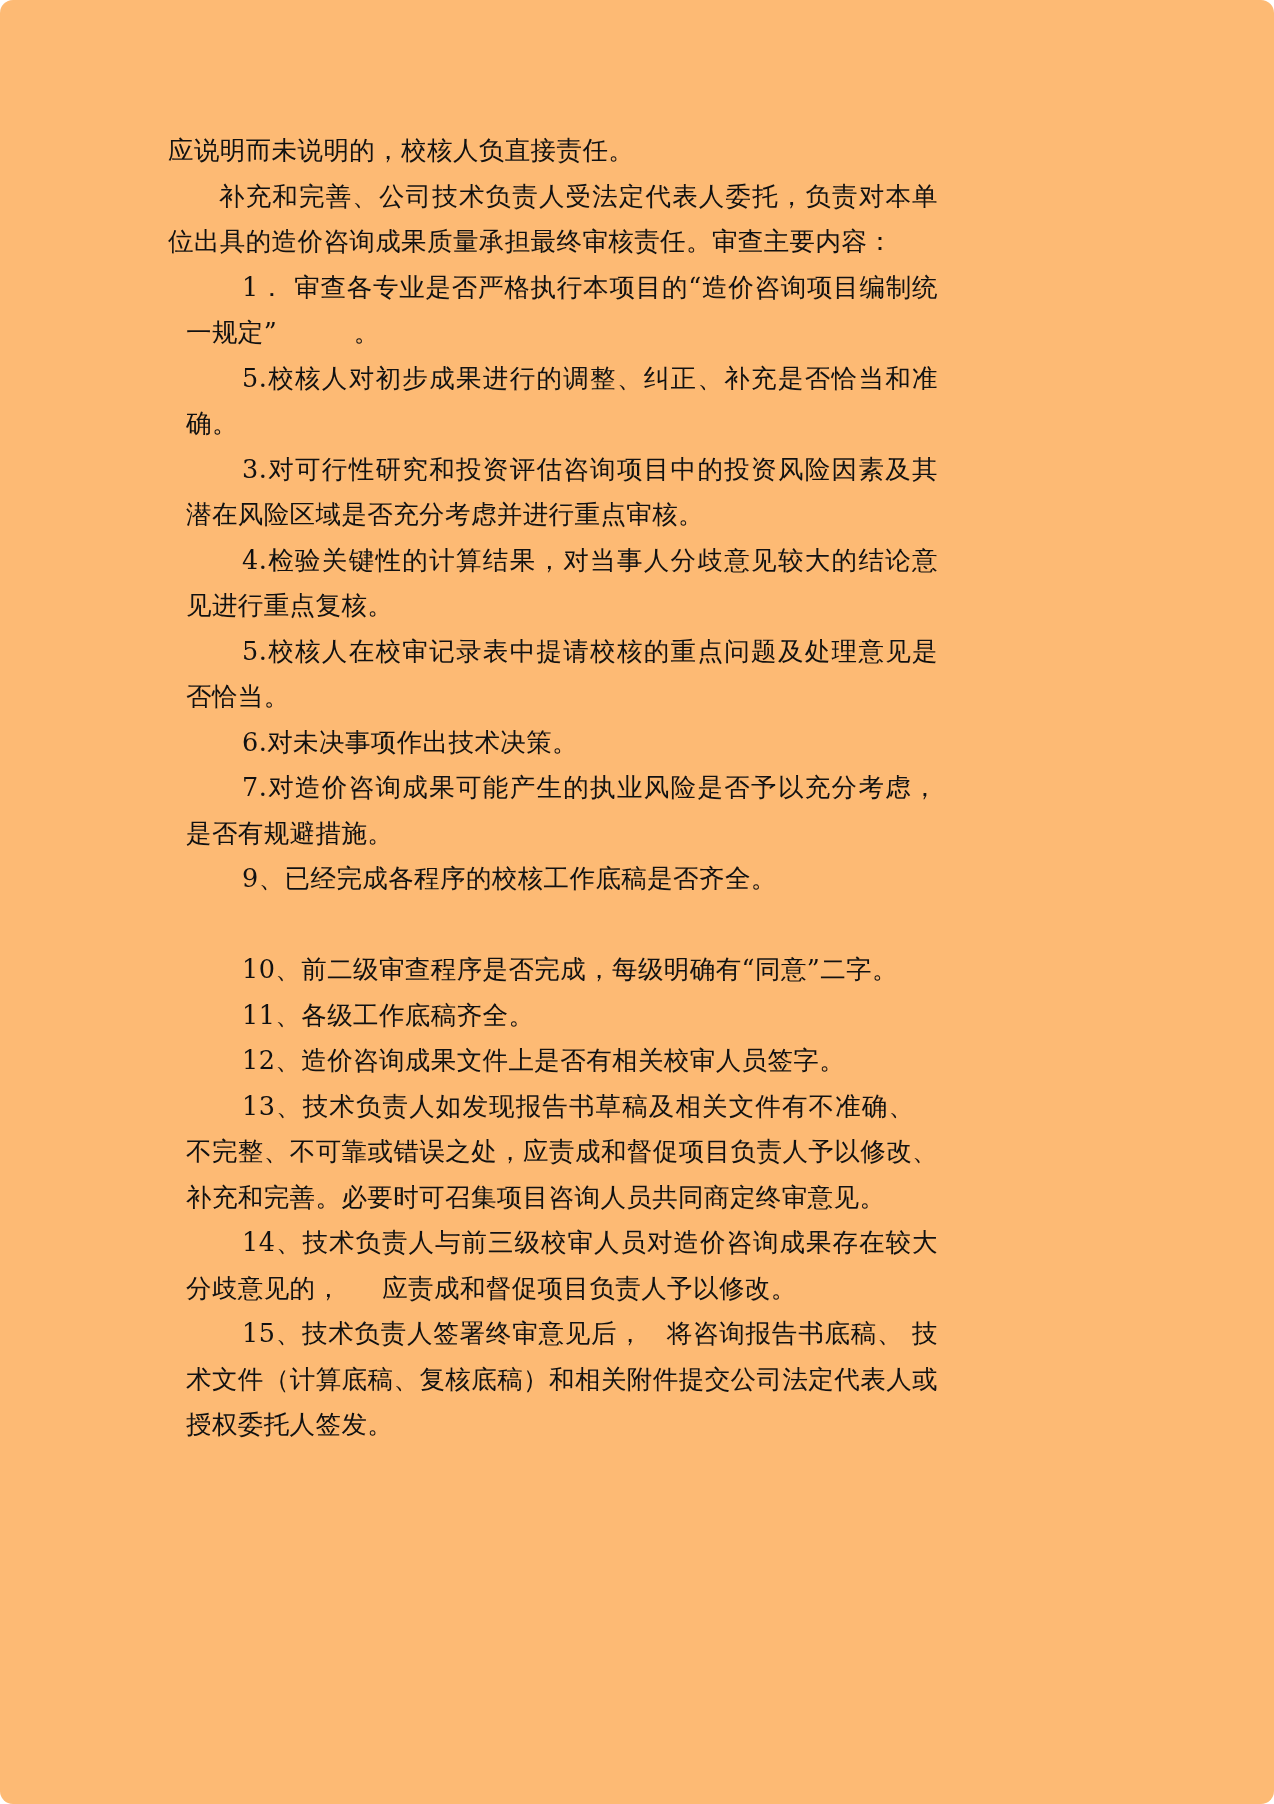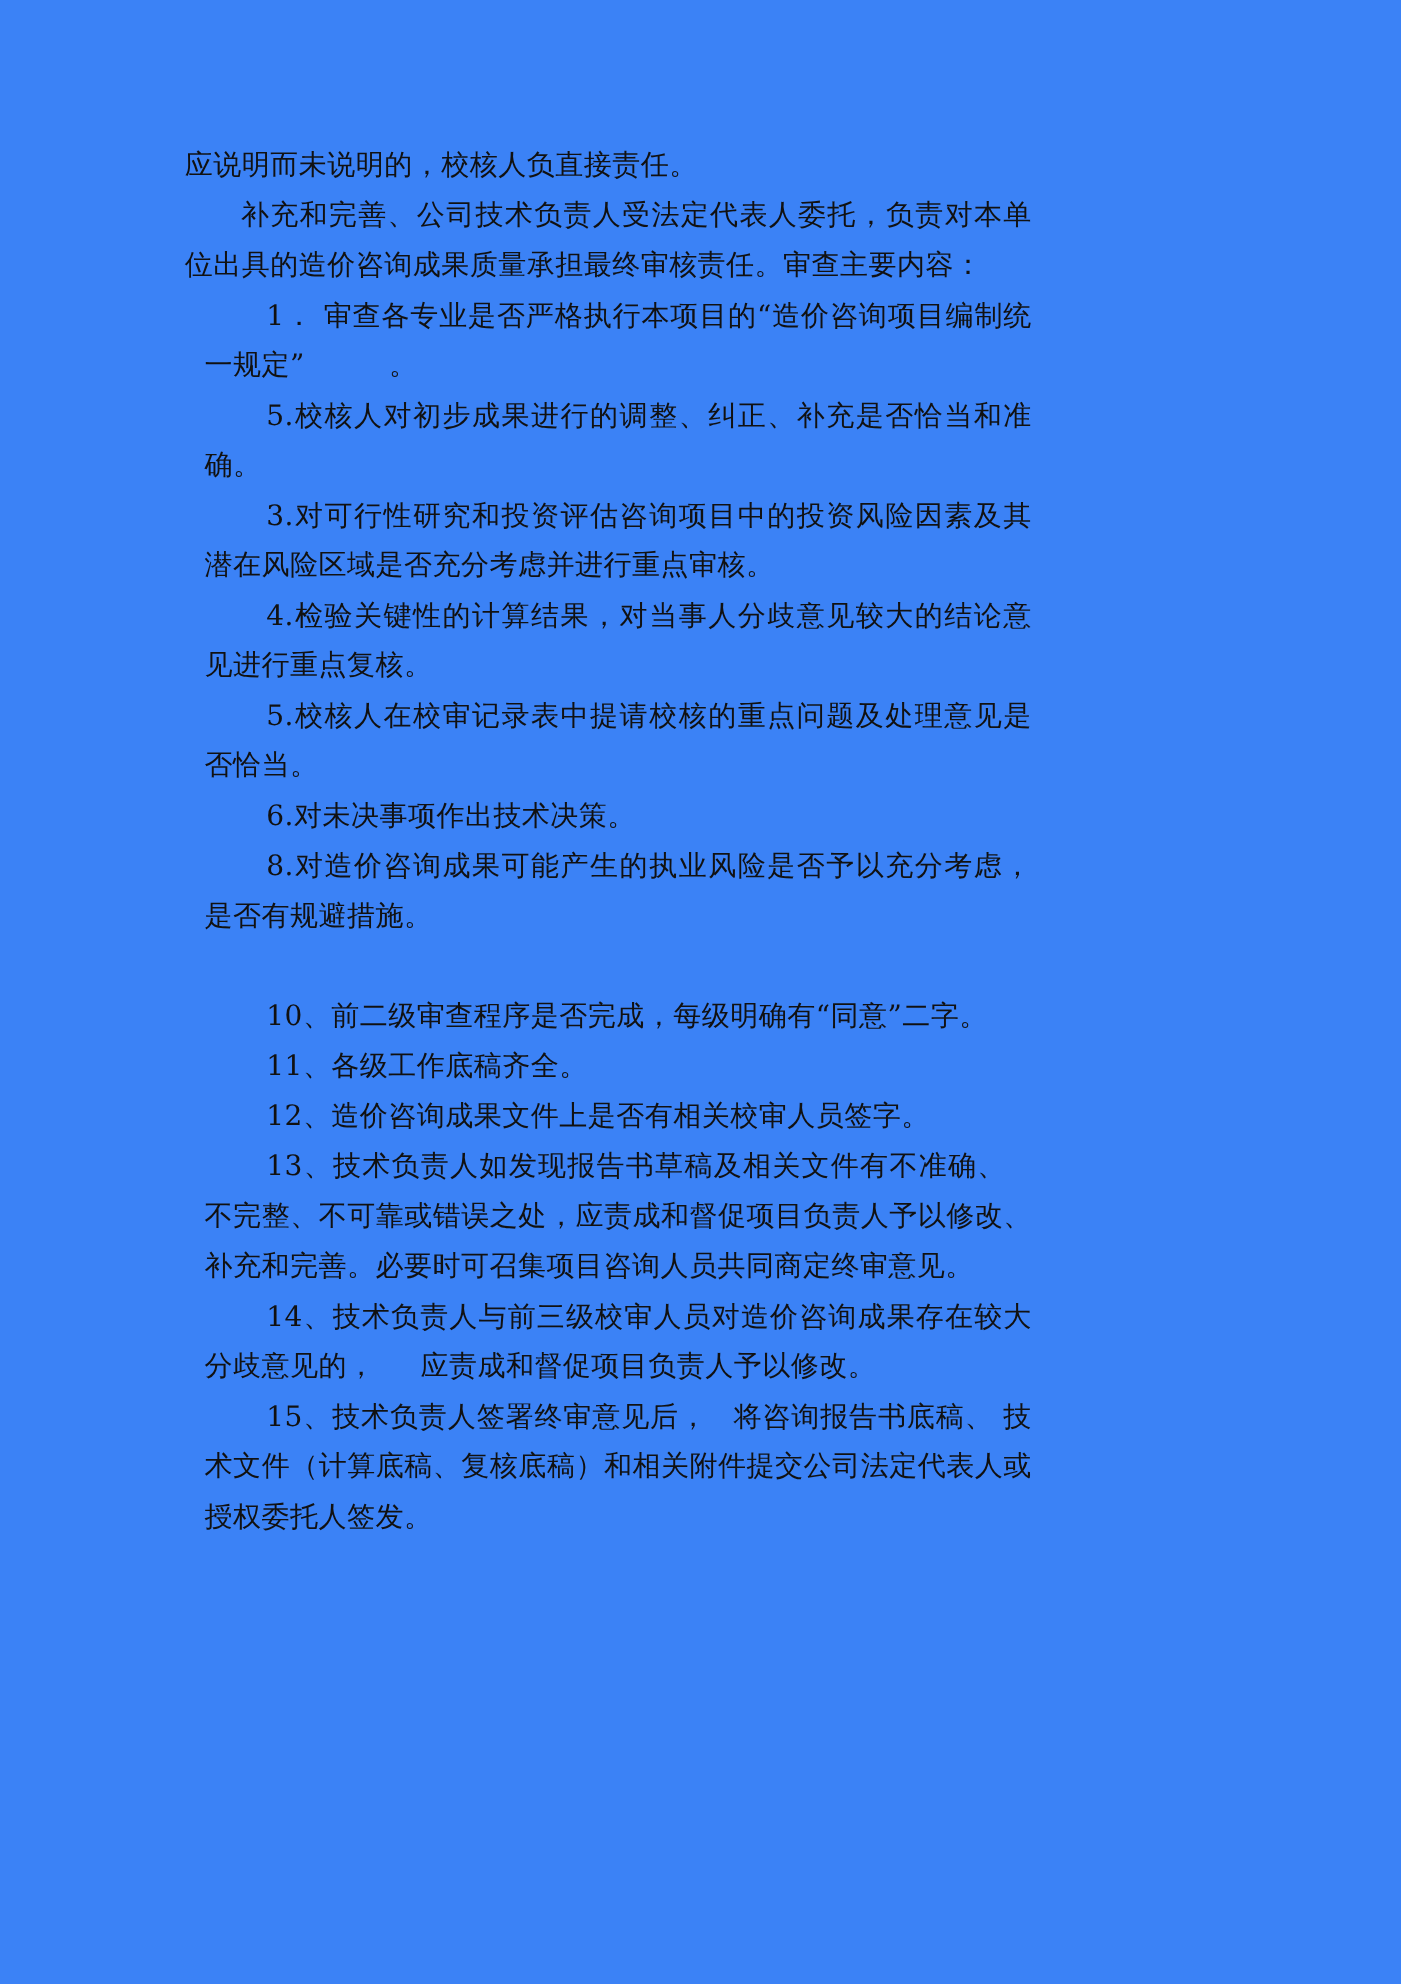--- a/index.html
+++ b/index.html
@@ -8,23 +8,24 @@
     background: #ffffff;
   }
   body {
     font-family: "DejaVu Serif", "Liberation Serif", serif;
     color: #000000;
   }
   .page {
     position: relative;
     width: 1274px;
     height: 1804px;
-    background: #3b82f6;
+    background: #fdba74;
     box-sizing: border-box;
     overflow: hidden;
+    border-radius: 13px;
   }
   .content {
     position: absolute;
     left: 168px;
     top: 128px;
     width: 770px;
   }
   p.para {
     margin: 0;
     font-size: 25.5px;
@@ -72,22 +73,23 @@
 
     <p class="para indent-num">3.对可行性研究和投资评估咨询项目中的投资风险因素及其潜在风险区域是否充分考虑并进行重点审核。</p>
 
     <p class="para indent-num">4.检验关键性的计算结果，对当事人分歧意见较大的结论意见进行重点复核。</p>
 
     <p class="para indent-num">5.校核人在校审记录表中提请校核的重点问题及处理意见是否恰当。</p>
 
     <p class="para indent-num">6.对未决事项作出技术决策。</p>
 
 
-    <p class="para indent-num">8.对造价咨询成果可能产生的执业风险是否予以充分考虑，是否有规避措施。</p>
+    <p class="para indent-num">7.对造价咨询成果可能产生的执业风险是否予以充分考虑，是否有规避措施。</p>
 
+    <p class="para indent-num">9、已经完成各程序的校核工作底稿是否齐全。</p>
 
     <p class="blank">&nbsp;</p>
 
     <p class="para indent-num">10、前二级审查程序是否完成，每级明确有“同意”二字。</p>
 
     <p class="para indent-num">11、各级工作底稿齐全。</p>
 
     <p class="para indent-num">12、造价咨询成果文件上是否有相关校审人员签字。</p>
 
     <p class="para indent-num"><span>13、技术负责人如发现报告书草稿及相关文件有不准确、</span><span class="gap-s"></span><span>不完整、不可靠或错误之处，应责成和督促项目负责人予以修改、补充和完善。必要时可召集项目咨询人员共同商定终审意见。</span></p>

